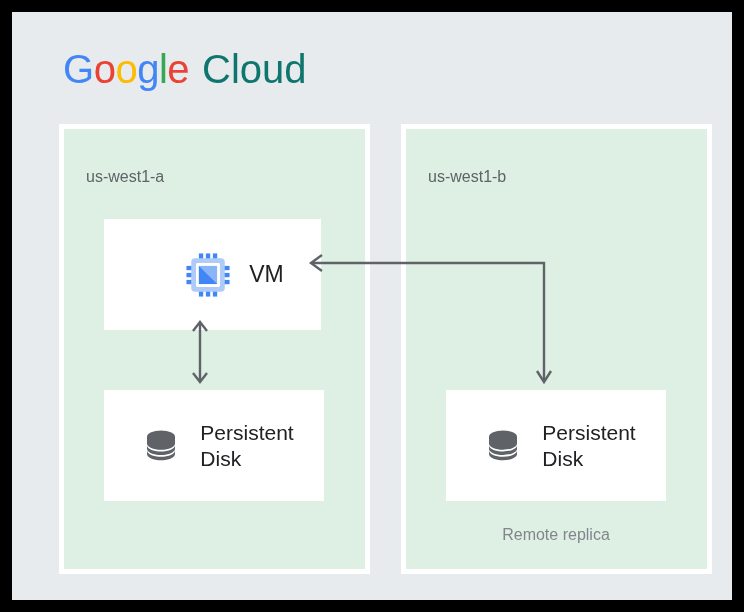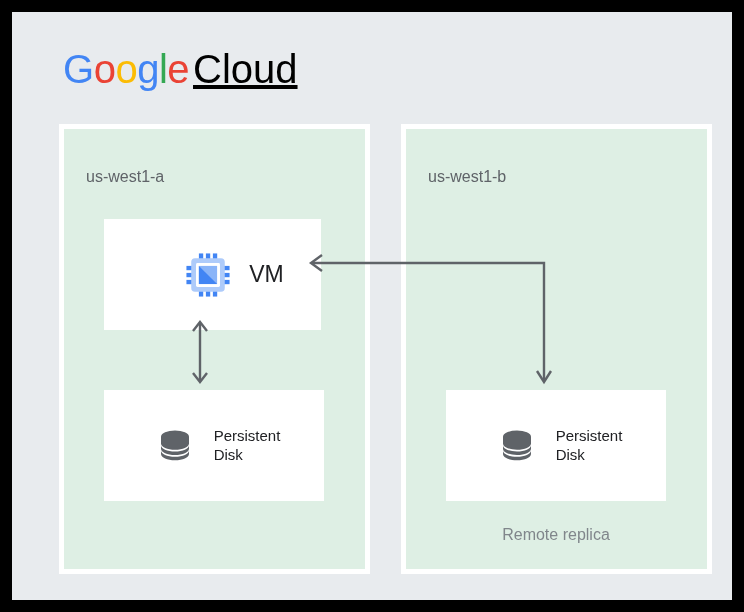--- a/index.html
+++ b/index.html
@@ -54,25 +54,24 @@
   }
   .logo-google span { display: inline; }
   .g1 { color: #4285f4; }
   .o1 { color: #ea4335; }
   .o2 { color: #fbbc05; }
   .g2 { color: #4285f4; }
   .l1 { color: #34a853; }
   .e1 { color: #ea4335; }
   .logo-cloud {
     font-size: 40px;
-    color: #000000;
+    color: #0f766e;
     font-weight: 400;
     line-height: 1;
-    margin-left: 4px;
-    text-decoration: underline;
+    margin-left: 13px;
   }
 
   
   .zone {
     position: absolute;
     background: #deefe4;
     border: 5px solid #ffffff;
     box-sizing: border-box;
   }
   #zone-a { left: 47px;  top: 112px; width: 311px; height: 450px; }
@@ -96,21 +95,21 @@
     align-items: center;
     justify-content: center;
     gap: 18px;
     padding-left: 6px;
   }
   #vm-card        { left: 92px;  top: 207px; width: 217px; height: 111px; padding-left: 44px; }
   #disk-card-a    { left: 92px;  top: 378px; width: 220px; height: 111px; }
   #disk-card-b    { left: 434px; top: 378px; width: 220px; height: 111px; }
 
   .card-label {
-    font-size: 15px;
+    font-size: 21px;
     color: #202124;
     line-height: 1.22;
     max-width: 120px;
   }
   #vm-card .card-label { font-size: 23px; }
 
   
   .chip-icon { width: 46px; height: 46px; flex: 0 0 46px; }
 
   

